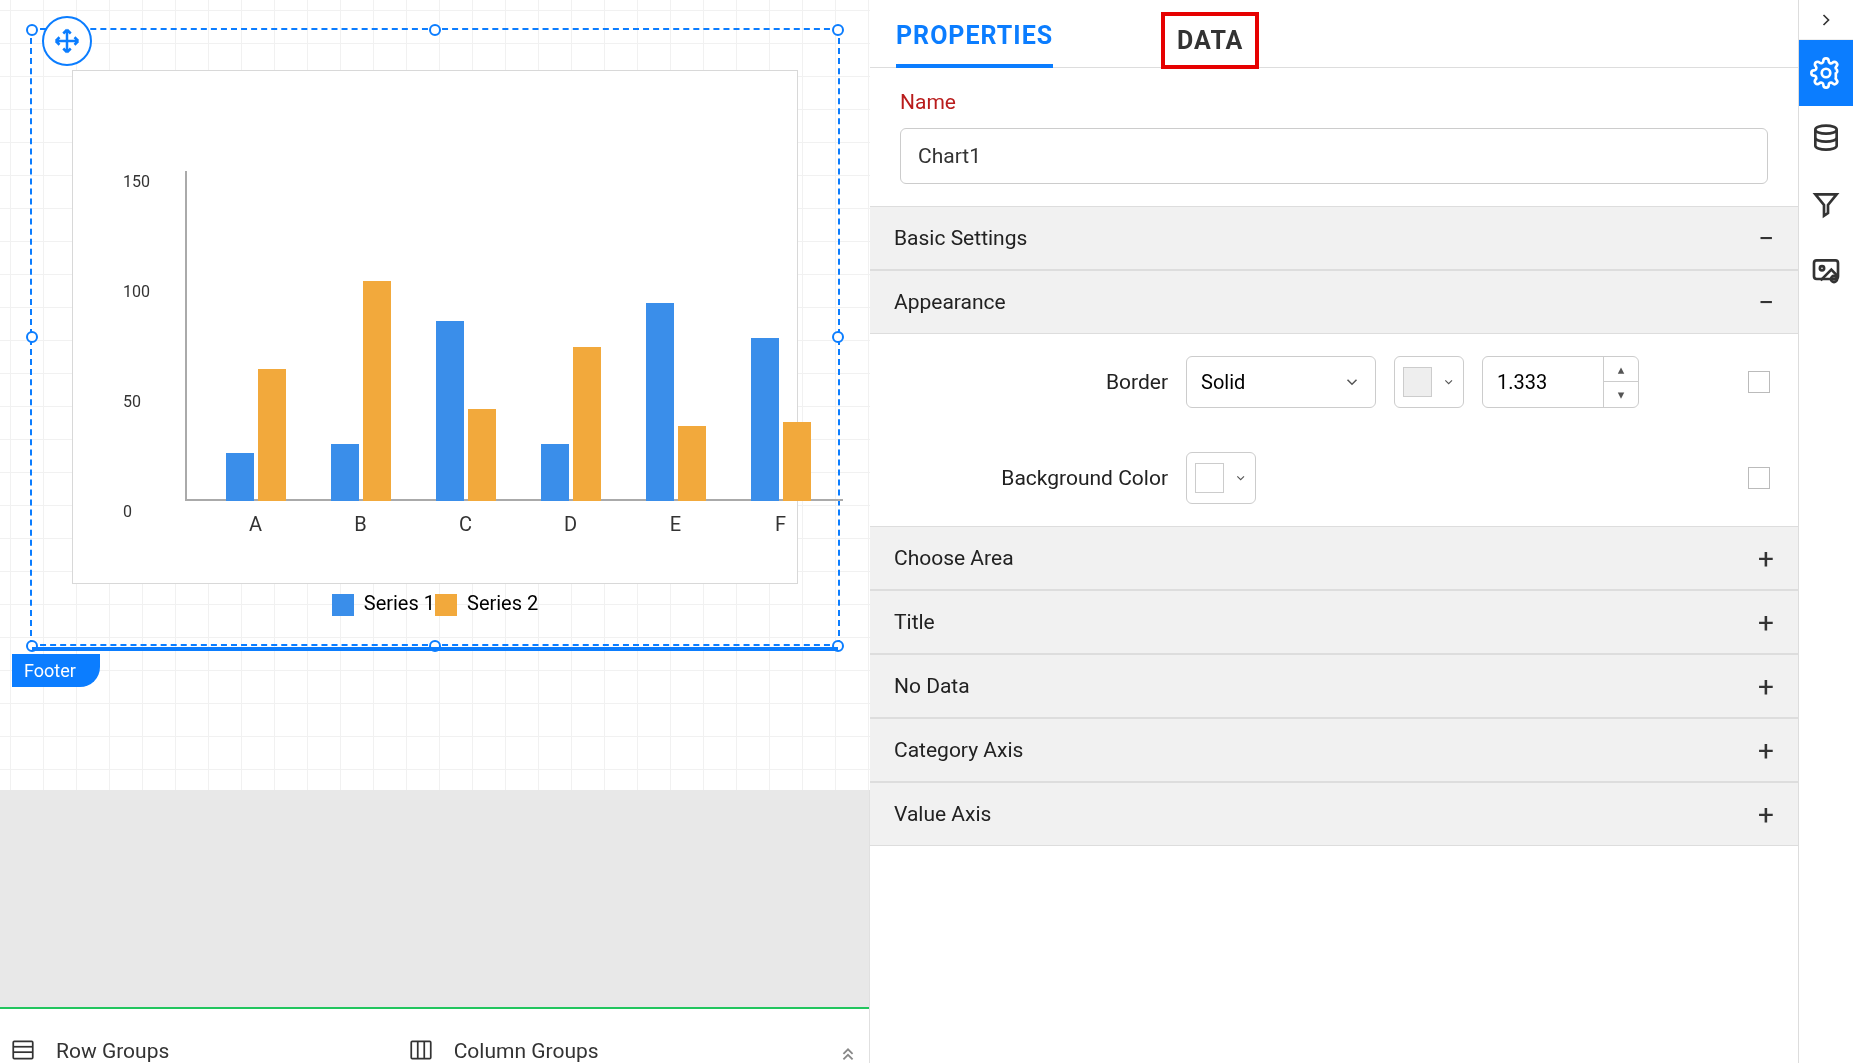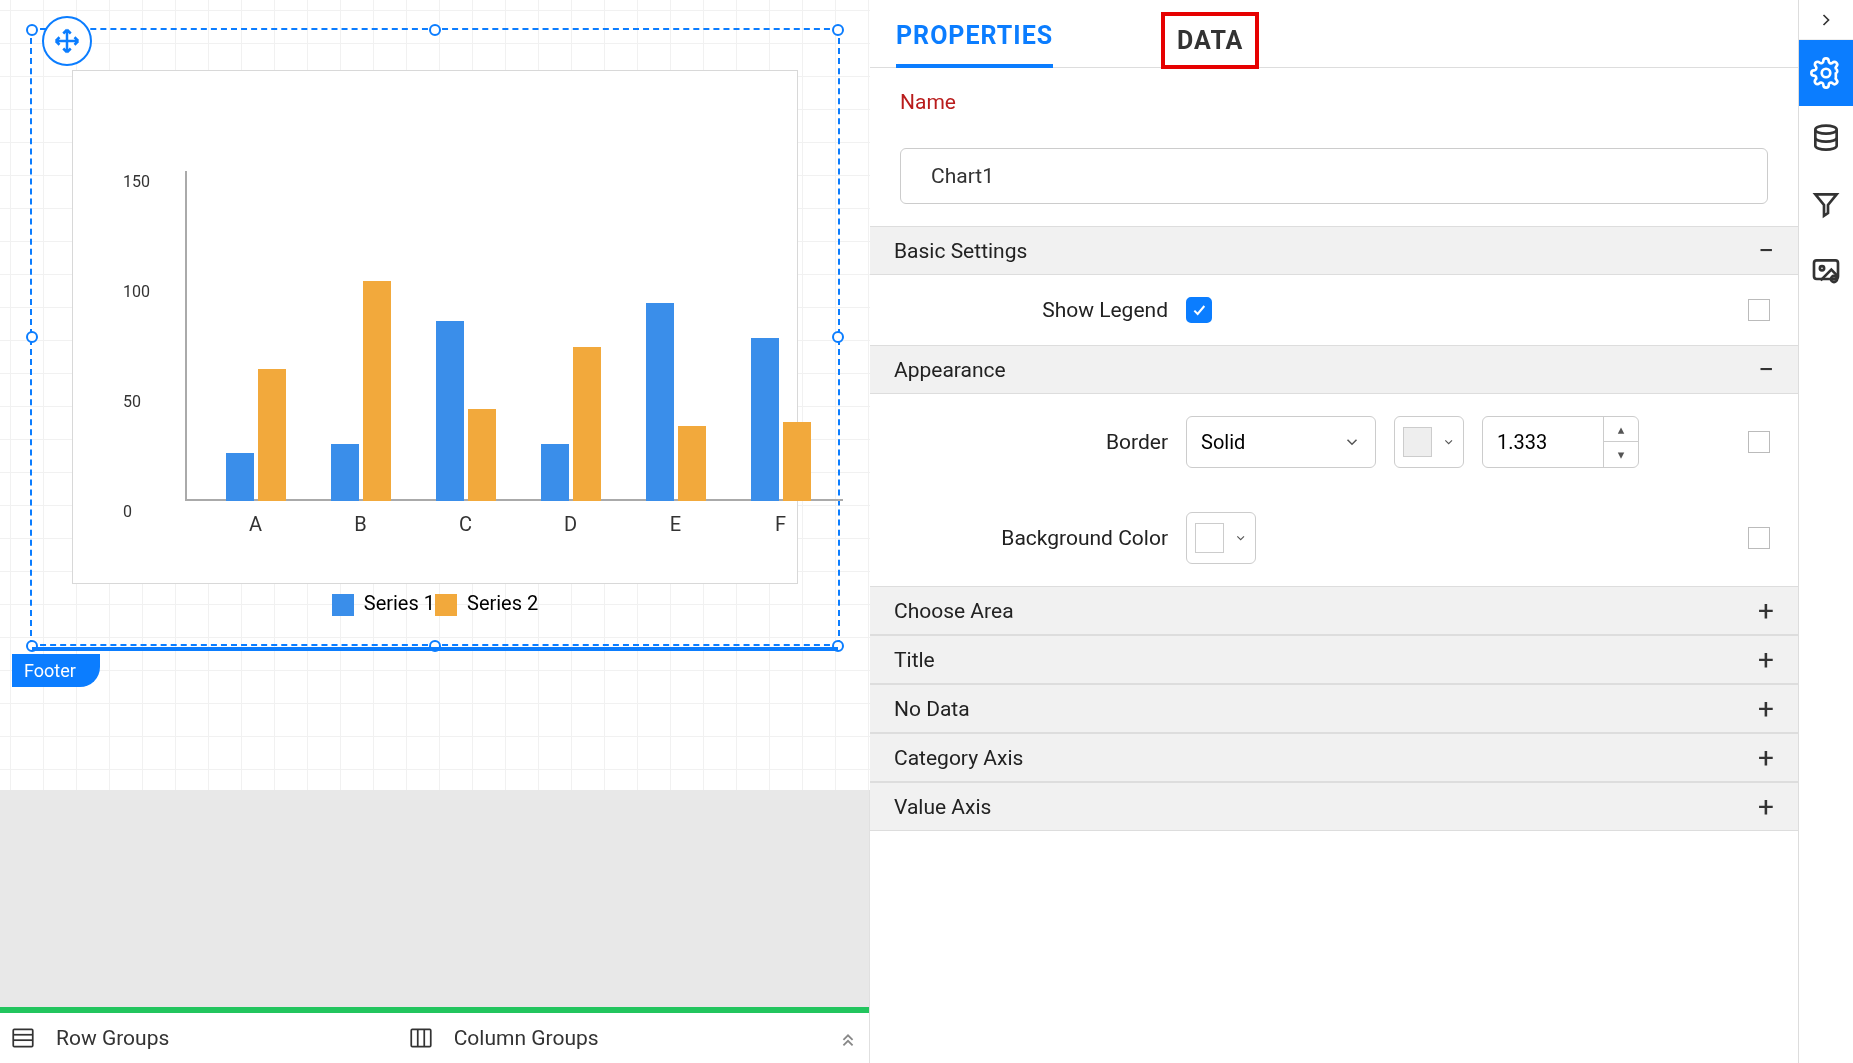--- a/index.html
+++ b/index.html
@@ -37,35 +37,35 @@
 .cat{flex:1; position:relative;}
 .bar{position:absolute; bottom:0; width:28px;}
 .bar.b1{ left:calc(50% - 30px); background:#3a8eea;}
 .bar.b2{ left:calc(50% + 2px); background:#f2a93c;}
 .xtick{position:absolute; bottom:-35px; left:0; right:0; text-align:center; font-size:20px; color:#333;}
 .legend{position:absolute; bottom:28px; left:0; right:0; display:flex; justify-content:center; font-size:20px;}
 .swatch{display:inline-block; width:22px; height:22px; margin-right:10px; vertical-align:middle;}
 .sw1{background:#3a8eea;} .sw2{background:#f2a93c;}
 
 
-.groups-bar{ height:56px; display:flex; align-items:center; border-top:6px solid #22c55e; gap:20px; padding:0 10px; font-size:21px; color:#333;}
+.groups-bar{ height:56px; display:flex; align-items:flex-end; border-top:2px solid #22c55e; gap:20px; padding:0 10px; font-size:21px; color:#333;}
 .groups-bar .spacer{flex:1;}
 .gicon{width:26px;height:26px;}
 
 
 .panel{ flex:1; display:flex; flex-direction:column; min-width:0;}
 .tabs{ height:68px; display:flex; align-items:flex-end; border-bottom:1px solid #ddd; padding-left:26px; gap:110px;}
 .tab{ font-size:25px; font-weight:700; letter-spacing:1px; padding:14px 0; color:#333; cursor:pointer;text-align:center;}
 .tab.active{ color:#0b7dff; border-bottom:4px solid #0b7dff; margin-bottom:-1px;}
 .tab.highlight{ outline:4px solid #e60000; outline-offset:-2px; padding:12px 14px;}
 .panel-body{ flex:1; overflow:auto;}
 .field-section{ padding:22px 30px; }
 .fld-label{ font-size:21px; color:#b91c1c; margin-bottom:14px; display:block;}
-.textbox{ width:100%; height:56px; border:1.5px solid #ccc; border-radius:6px; padding:0 30px; font-size:21px; color:#333;margin-top:20px;}
-.section-header{ height:49px; background:#f1f1f1; border-top:1px solid #ddd; border-bottom:1px solid #ddd; display:flex; align-items:center; padding:16px 24px; font-size:21px; color:#222;}
+.textbox{ width:100%; height:56px; border:1.5px solid #ccc; border-radius:6px; padding:0 17px; font-size:21px; color:#333;}
+.section-header{ height:64px; background:#f1f1f1; border-top:1px solid #ddd; border-bottom:1px solid #ddd; display:flex; align-items:center; padding:16px 24px; font-size:21px; color:#222;}
 .section-header .toggle{ margin-left:auto; font-size:28px; color:#333;}
 .row{ display:flex; align-items:center; padding:22px 28px; gap:18px;}
 .row-label{ width:270px; text-align:right; font-size:21px; color:#222;}
 .chk{ width:26px; height:26px; border-radius:5px; border:2px solid #0b7dff; background:#0b7dff; display:flex; align-items:center; justify-content:center;}
 .chk svg{stroke:#fff; stroke-width:3; fill:none;}
 .end-box{ margin-left:auto; width:22px; height:22px; border:1.5px solid #bbb;}
 .select{ height:52px; border:1.5px solid #ccc; border-radius:6px; display:flex; align-items:center; padding:0 14px; font-size:20px; background:#fff; gap:10px;}
 .select.disabled{ background:#ededed; color:#9a9a9a;}
 .select .caret{ margin-left:auto;}
 .pencil{ width:30px; height:30px;}
@@ -186,29 +186,20 @@
   <div class="panel-body">
     <div class="field-section">
       <span class="fld-label">Name</span>
       <input class="textbox" value="Chart1" style="">
     </div>
 
     <div class="section-header">
       <span>Basic Settings</span>
       <span class="toggle">−</span>
     </div>
-    <div class="row">
-      <div class="row-label">Show Legend</div>
-      <div class="chk">
-          <svg width="16" height="16" viewBox="0 0 24 24">
-            <polyline points="5 13 10 18 20 6"></polyline>
-          </svg>
-        </div>
-      <div class="end-box"></div>
-    </div>
 
     <div class="section-header">
       <span>Appearance</span>
       <span class="toggle">−</span>
     </div>
     <div class="row">
       <div class="row-label">Border</div>
       <div class="select" style="width:190px">
         <span>Solid</span>
         <svg class="caret" width="18" height="18" viewBox="0 0 24 24" fill="none" stroke="#555" stroke-width="2">

